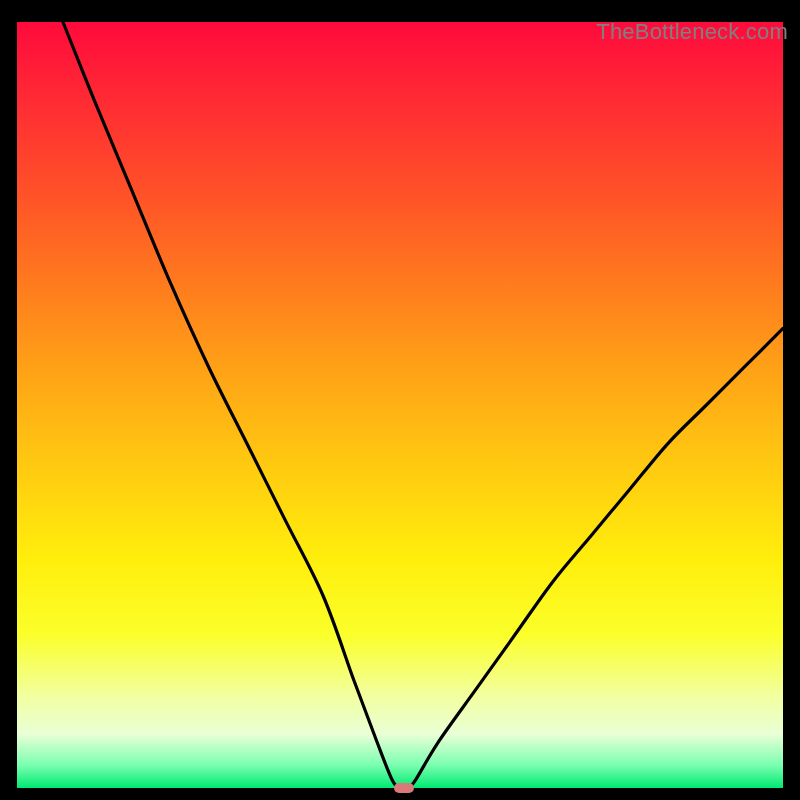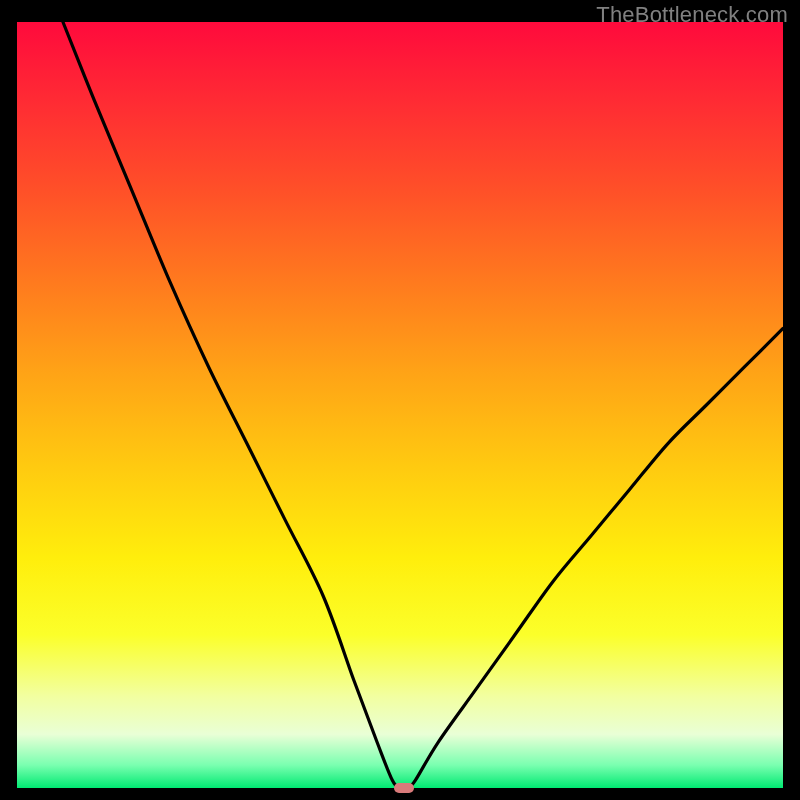--- a/index.html
+++ b/index.html
@@ -49,21 +49,21 @@
     position: absolute;
     width: 20px;
     height: 10px;
     background: #d97a7a;
     border-radius: 5px;
     transform: translate(-50%, -50%);
   }
 
   .watermark {
     position: absolute;
-    top: 2px;
+    top: 19px;
     right: 12px;
     color: #808080;
     font-size: 22px;
     font-weight: 400;
     letter-spacing: 0.2px;
     user-select: none;
   }
 </style>
 </head>
 <body>

